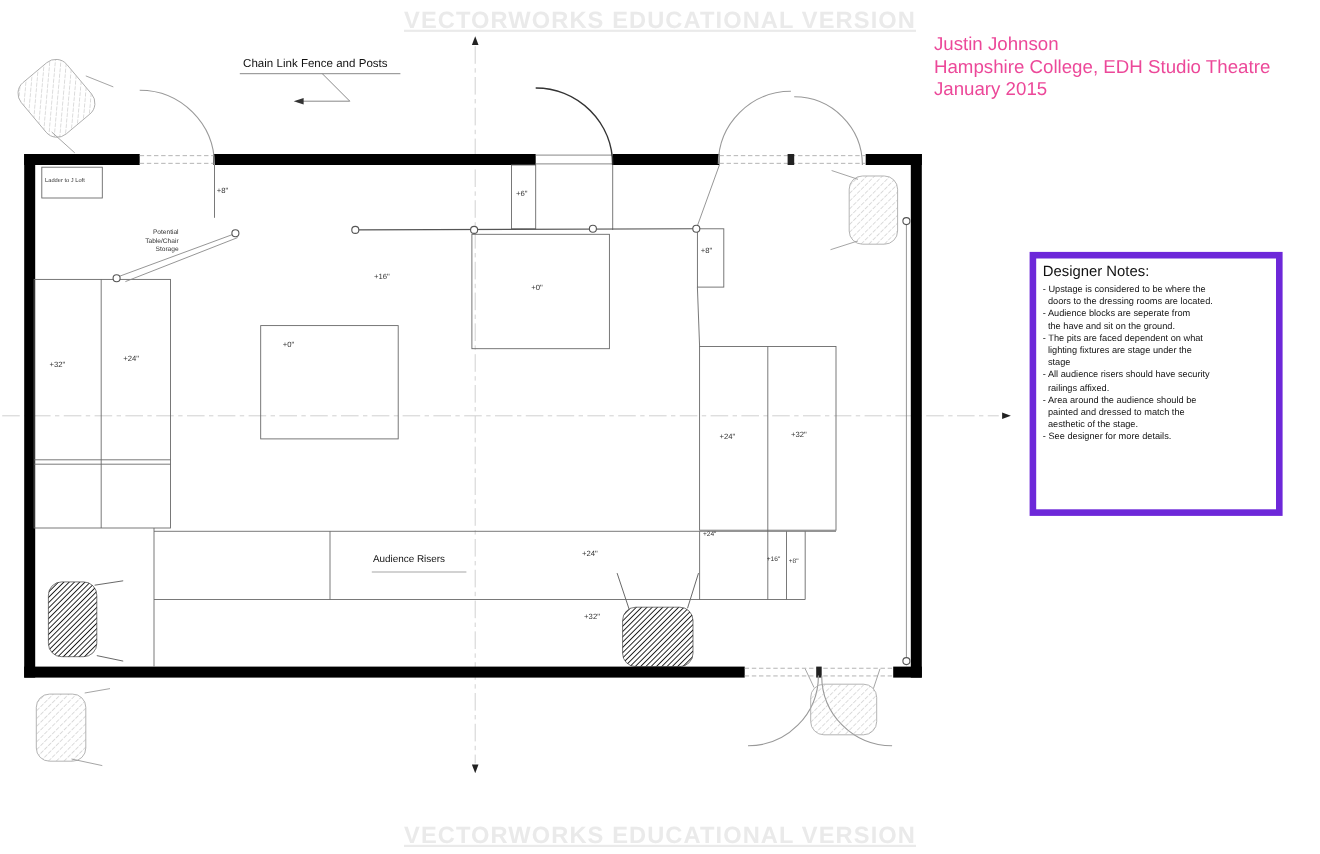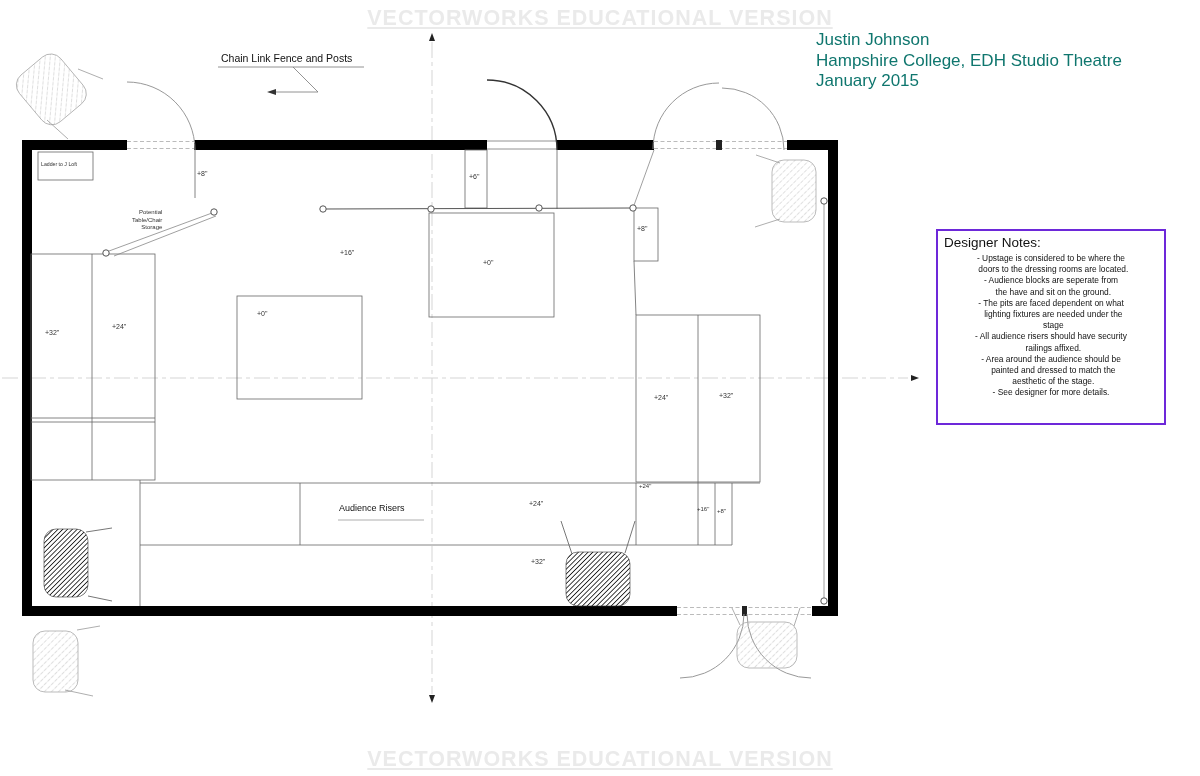--- a/index.html
+++ b/index.html
@@ -3,25 +3,25 @@
 <meta charset="utf-8">
 <style>
   html,body{margin:0;padding:0;background:#fff;}
   .canvas{position:relative;width:1200px;height:776px;background:#ffffff;overflow:hidden;
           font-family:"Liberation Sans", sans-serif;}
   .wm{position:absolute;left:0;right:0;text-align:center;font-weight:bold;
       font-size:21.5px;letter-spacing:1px;color:#eaeaea;text-decoration:underline;}
   .wm-top{top:6px;}
   .wm-bottom{top:747px;}
   svg.drawing{position:absolute;left:0;top:0;}
-  .title-block{position:absolute;left:816px;top:30px;font-size:17px;line-height:20.5px;color:#0f766e;}
-  .notes{position:absolute;left:936px;top:229px;width:230px;height:196px;border:2px solid #6d28d9;
+  .title-block{position:absolute;left:849px;top:30px;font-size:17px;line-height:20.5px;color:#ec4899;}
+  .notes{position:absolute;left:936px;top:229px;width:230px;height:240px;border:6px solid #6d28d9;
          box-sizing:border-box;padding:4px 6px;background:#fff;}
   .notes-title{font-size:13.5px;color:#111;margin-bottom:3px;}
-  .note-line{font-size:8.4px;line-height:11.2px;white-space:pre;color:#111;text-align:center;}
+  .note-line{font-size:8.4px;line-height:11.2px;white-space:pre;color:#111;}
   .lbl{position:absolute;color:#222;white-space:nowrap;text-align:right;}
   .elev{position:absolute;color:#333;white-space:nowrap;}
 </style>
 </head>
 <body>
 
 <div class="canvas">
 
   <div class="wm wm-top">VECTORWORKS EDUCATIONAL VERSION</div>
   <div class="wm wm-bottom">VECTORWORKS EDUCATIONAL VERSION</div>
@@ -204,21 +204,21 @@
     <div>January 2015</div>
   </div>
 
   <div class="notes">
     <div class="notes-title">Designer Notes:</div>
     <div class="note-line">- Upstage is considered to be where the</div>
     <div class="note-line">  doors to the dressing rooms are located.</div>
     <div class="note-line">- Audience blocks are seperate from</div>
     <div class="note-line">  the have and sit on the ground.</div>
     <div class="note-line">- The pits are faced dependent on what</div>
-    <div class="note-line">  lighting fixtures are needed under the</div>
+    <div class="note-line">  lighting fixtures are stage under the</div>
     <div class="note-line">  stage</div>
     <div class="note-line">- All audience risers should have security</div>
     <div class="note-line">  railings affixed.</div>
     <div class="note-line">- Area around the audience should be</div>
     <div class="note-line">  painted and dressed to match the</div>
     <div class="note-line">  aesthetic of the stage.</div>
     <div class="note-line">- See designer for more details.</div>
   </div>
 
 </div>

